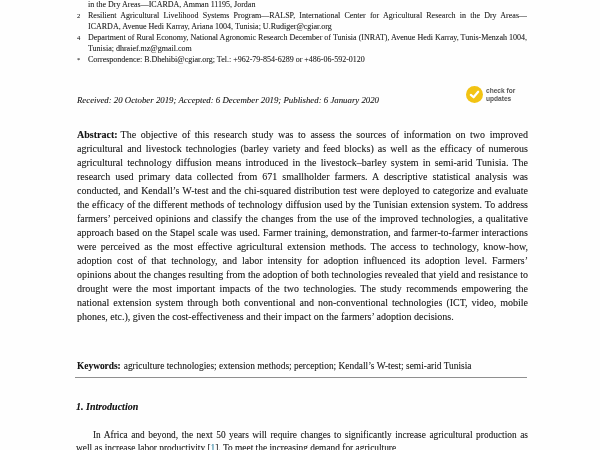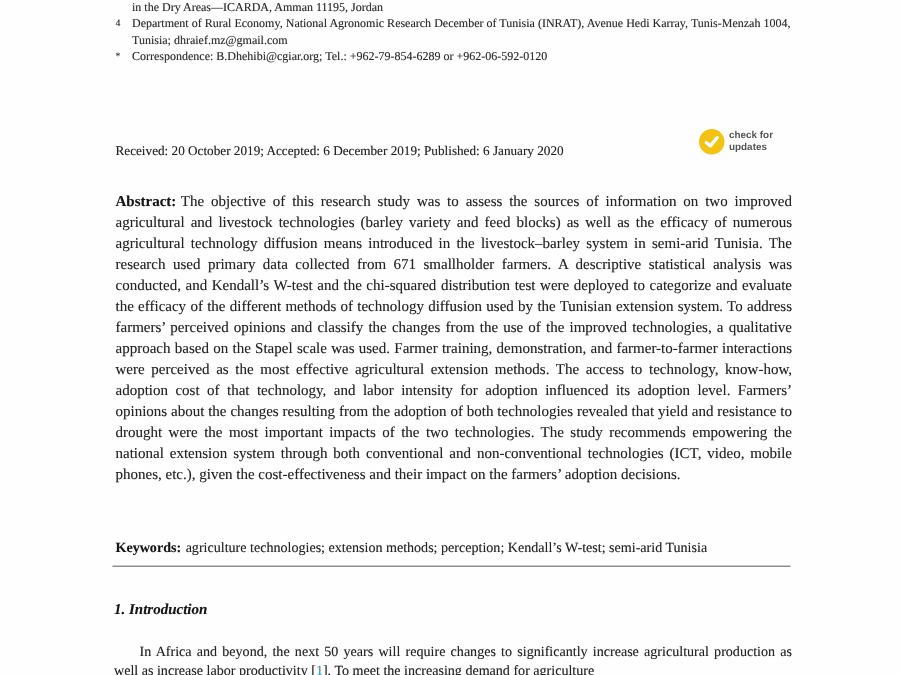--- a/index.html
+++ b/index.html
@@ -39,20 +39,21 @@
   .affil-text { flex: 1; text-align: justify; }
 
   
   .dates-line {
     position: absolute;
     left: 77px;
     top: 95px;
     width: 380px;
     font-size: 8.8px;
     color: #242424;
+    font-style: italic;
   }
 
   
   .badge {
     position: absolute;
     left: 466px;
     top: 86px;
     display: flex;
     align-items: center;
     gap: 3px;
@@ -143,26 +144,30 @@
 <body>
 
 <div class="page">
 
   <div class="affiliations">
     <div class="affil-row">
       <span class="affil-marker"></span>
       <span class="affil-text">in the Dry Areas—ICARDA, Amman 11195, Jordan</span>
     </div>
     <div class="affil-row">
+      <span class="affil-marker">2</span>
+      <span class="affil-text">Resilient Agricultural Livelihood Systems Program—RALSP, International Center for Agricultural Research in the Dry Areas—ICARDA, Avenue Hedi Karray, Ariana 1004, Tunisia; U.Rudiger@cgiar.org</span>
+    </div>
+    <div class="affil-row">
       <span class="affil-marker">4</span>
       <span class="affil-text">Department of Rural Economy, National Agronomic Research December of Tunisia (INRAT), Avenue Hedi Karray, Tunis-Menzah 1004, Tunisia; dhraief.mz@gmail.com</span>
     </div>
     <div class="affil-row">
       <span class="affil-marker">*</span>
-      <span class="affil-text">Correspondence: B.Dhehibi@cgiar.org; Tel.: +962-79-854-6289 or +962-06-592-0120</span>
+      <span class="affil-text">Correspondence: B.Dhehibi@cgiar.org; Tel.: +962-79-854-6289 or +486-06-592-0120</span>
     </div>
   </div>
 
   <div class="dates-line">Received: 20 October 2019; Accepted: 6 December 2019; Published: 6 January 2020</div>
 
   <div class="badge">
     <span class="badge-circle">
       <svg width="11" height="11" viewBox="0 0 12 12">
         <polyline points="2,6.5 5,9 10,3" fill="none" stroke="#ffffff" stroke-width="2.4" stroke-linecap="round" stroke-linejoin="round"></polyline>
       </svg>

